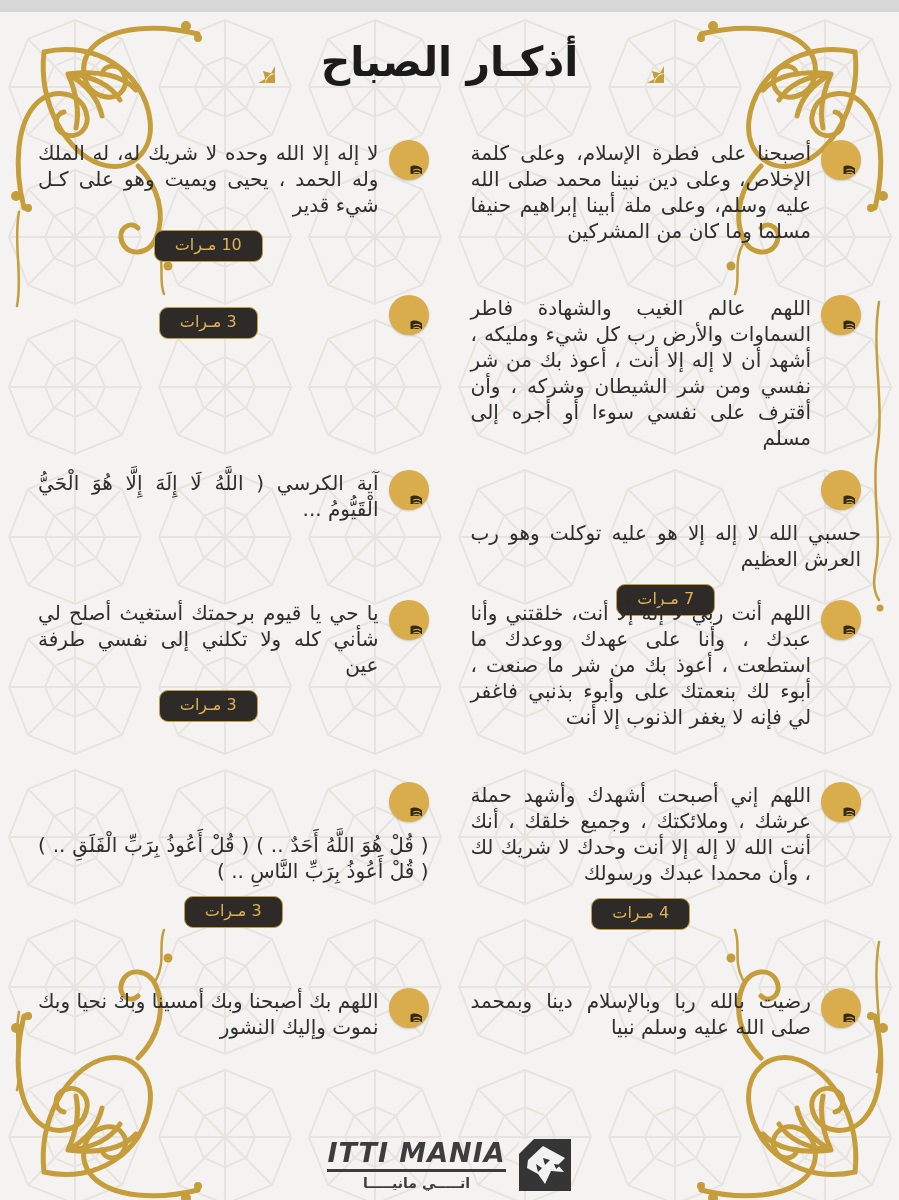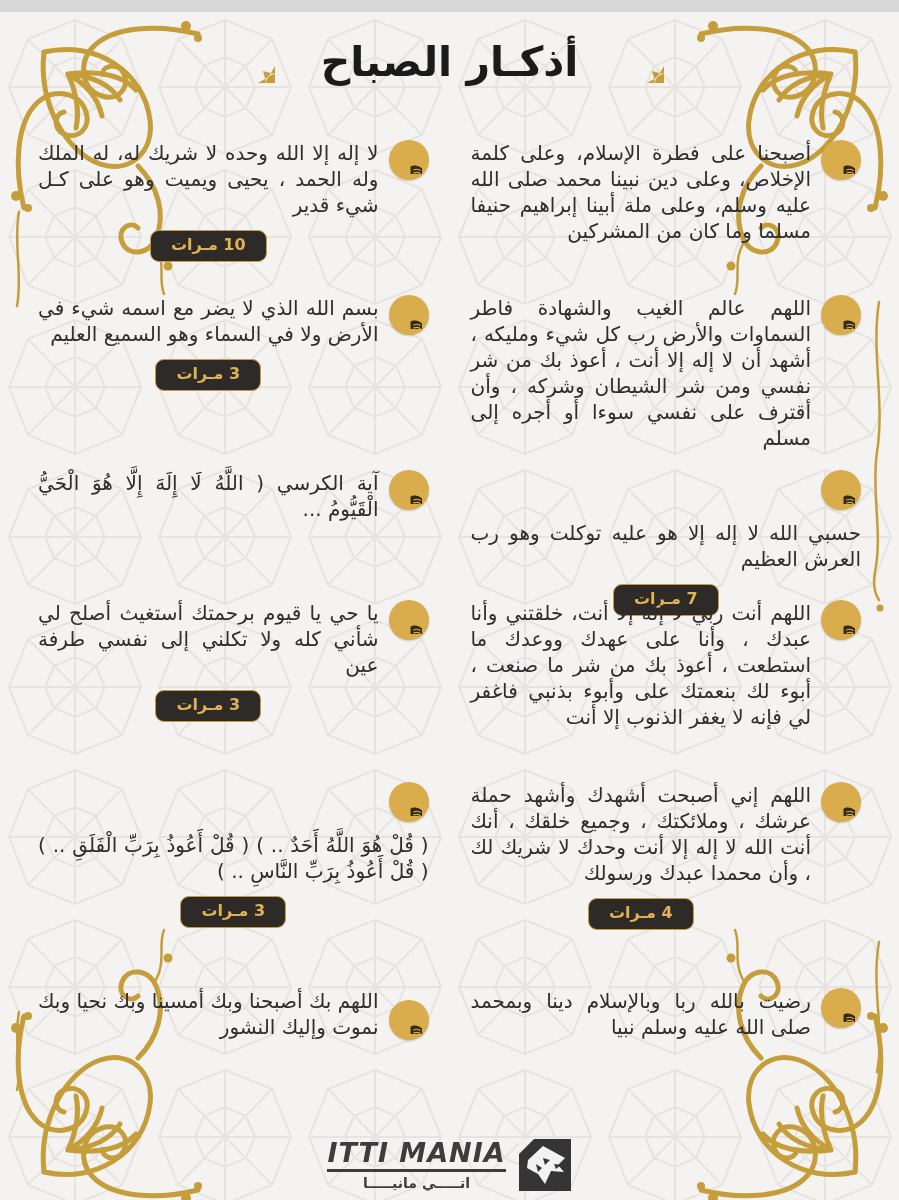--- a/index.html
+++ b/index.html
@@ -42,21 +42,20 @@
   .dua-body{flex:1;min-width:0;}
   .dua-text{
     margin:0;font-size:20px;line-height:26px;color:var(--body-text,#2E2E2E);
     text-align:justify;font-weight:500;
   }
   .badge{
     display:block;width:fit-content;margin:12px auto 0;
     background:var(--badge-bg,#2D2A28);color:var(--badge-text,#DFB254);
     font-size:16px;line-height:1;padding:6px 20px 8px;border-radius:9px;
     border:1px solid var(--gold,#C59D3B);
-    font-weight:bold;
   }
 
   .logo{
     position:absolute;bottom:20px;left:0;right:0;z-index:2;
     display:flex;direction:ltr;justify-content:center;align-items:flex-end;gap:12px;
   }
   .wordmark{display:flex;flex-direction:column;align-items:stretch;}
   .brand-en{
     font-size:27px;font-weight:bold;font-style:italic;line-height:1;
     color:var(--logo-text,#3D3D3D);letter-spacing:1px;
@@ -183,21 +182,20 @@
 
     </div>
   </section>
       <section class="dua" style="grid-row: 2;">
     <span class="dua-icon">
       <svg viewBox="-12 -12 24 24">
             <use href="#book"></use>
           </svg>
     </span>
     <div class="dua-body">
-      <p class="dua-text">بسم الله الذي لا يضر مع اسمه شيء في الأرض ولا في السماء وهو السميع العليم</p>
       <span class="badge">
         <span>3 مـرات</span>
       </span>
     </div>
   </section>
       <section class="dua" style="grid-row: 3; flex-direction: column;">
     <span class="dua-icon">
       <svg viewBox="-12 -12 24 24">
             <use href="#book"></use>
           </svg>
@@ -274,21 +272,21 @@
     <span class="dua-icon">
       <svg viewBox="-12 -12 24 24">
             <use href="#book"></use>
           </svg>
     </span>
     <div class="dua-body">
       <p class="dua-text">رضيت بالله ربا وبالإسلام دينا وبمحمد صلى الله عليه وسلم نبيا</p>
 
     </div>
   </section>
-      <section class="dua" style="grid-row: 6; align-items: flex-end;">
+      <section class="dua" style="grid-row: 6;">
     <span class="dua-icon">
       <svg viewBox="-12 -12 24 24">
             <use href="#book"></use>
           </svg>
     </span>
     <div class="dua-body">
       <p class="dua-text">اللهم بك أصبحنا وبك أمسينا وبك نحيا وبك نموت وإليك النشور</p>
 
     </div>
   </section>

